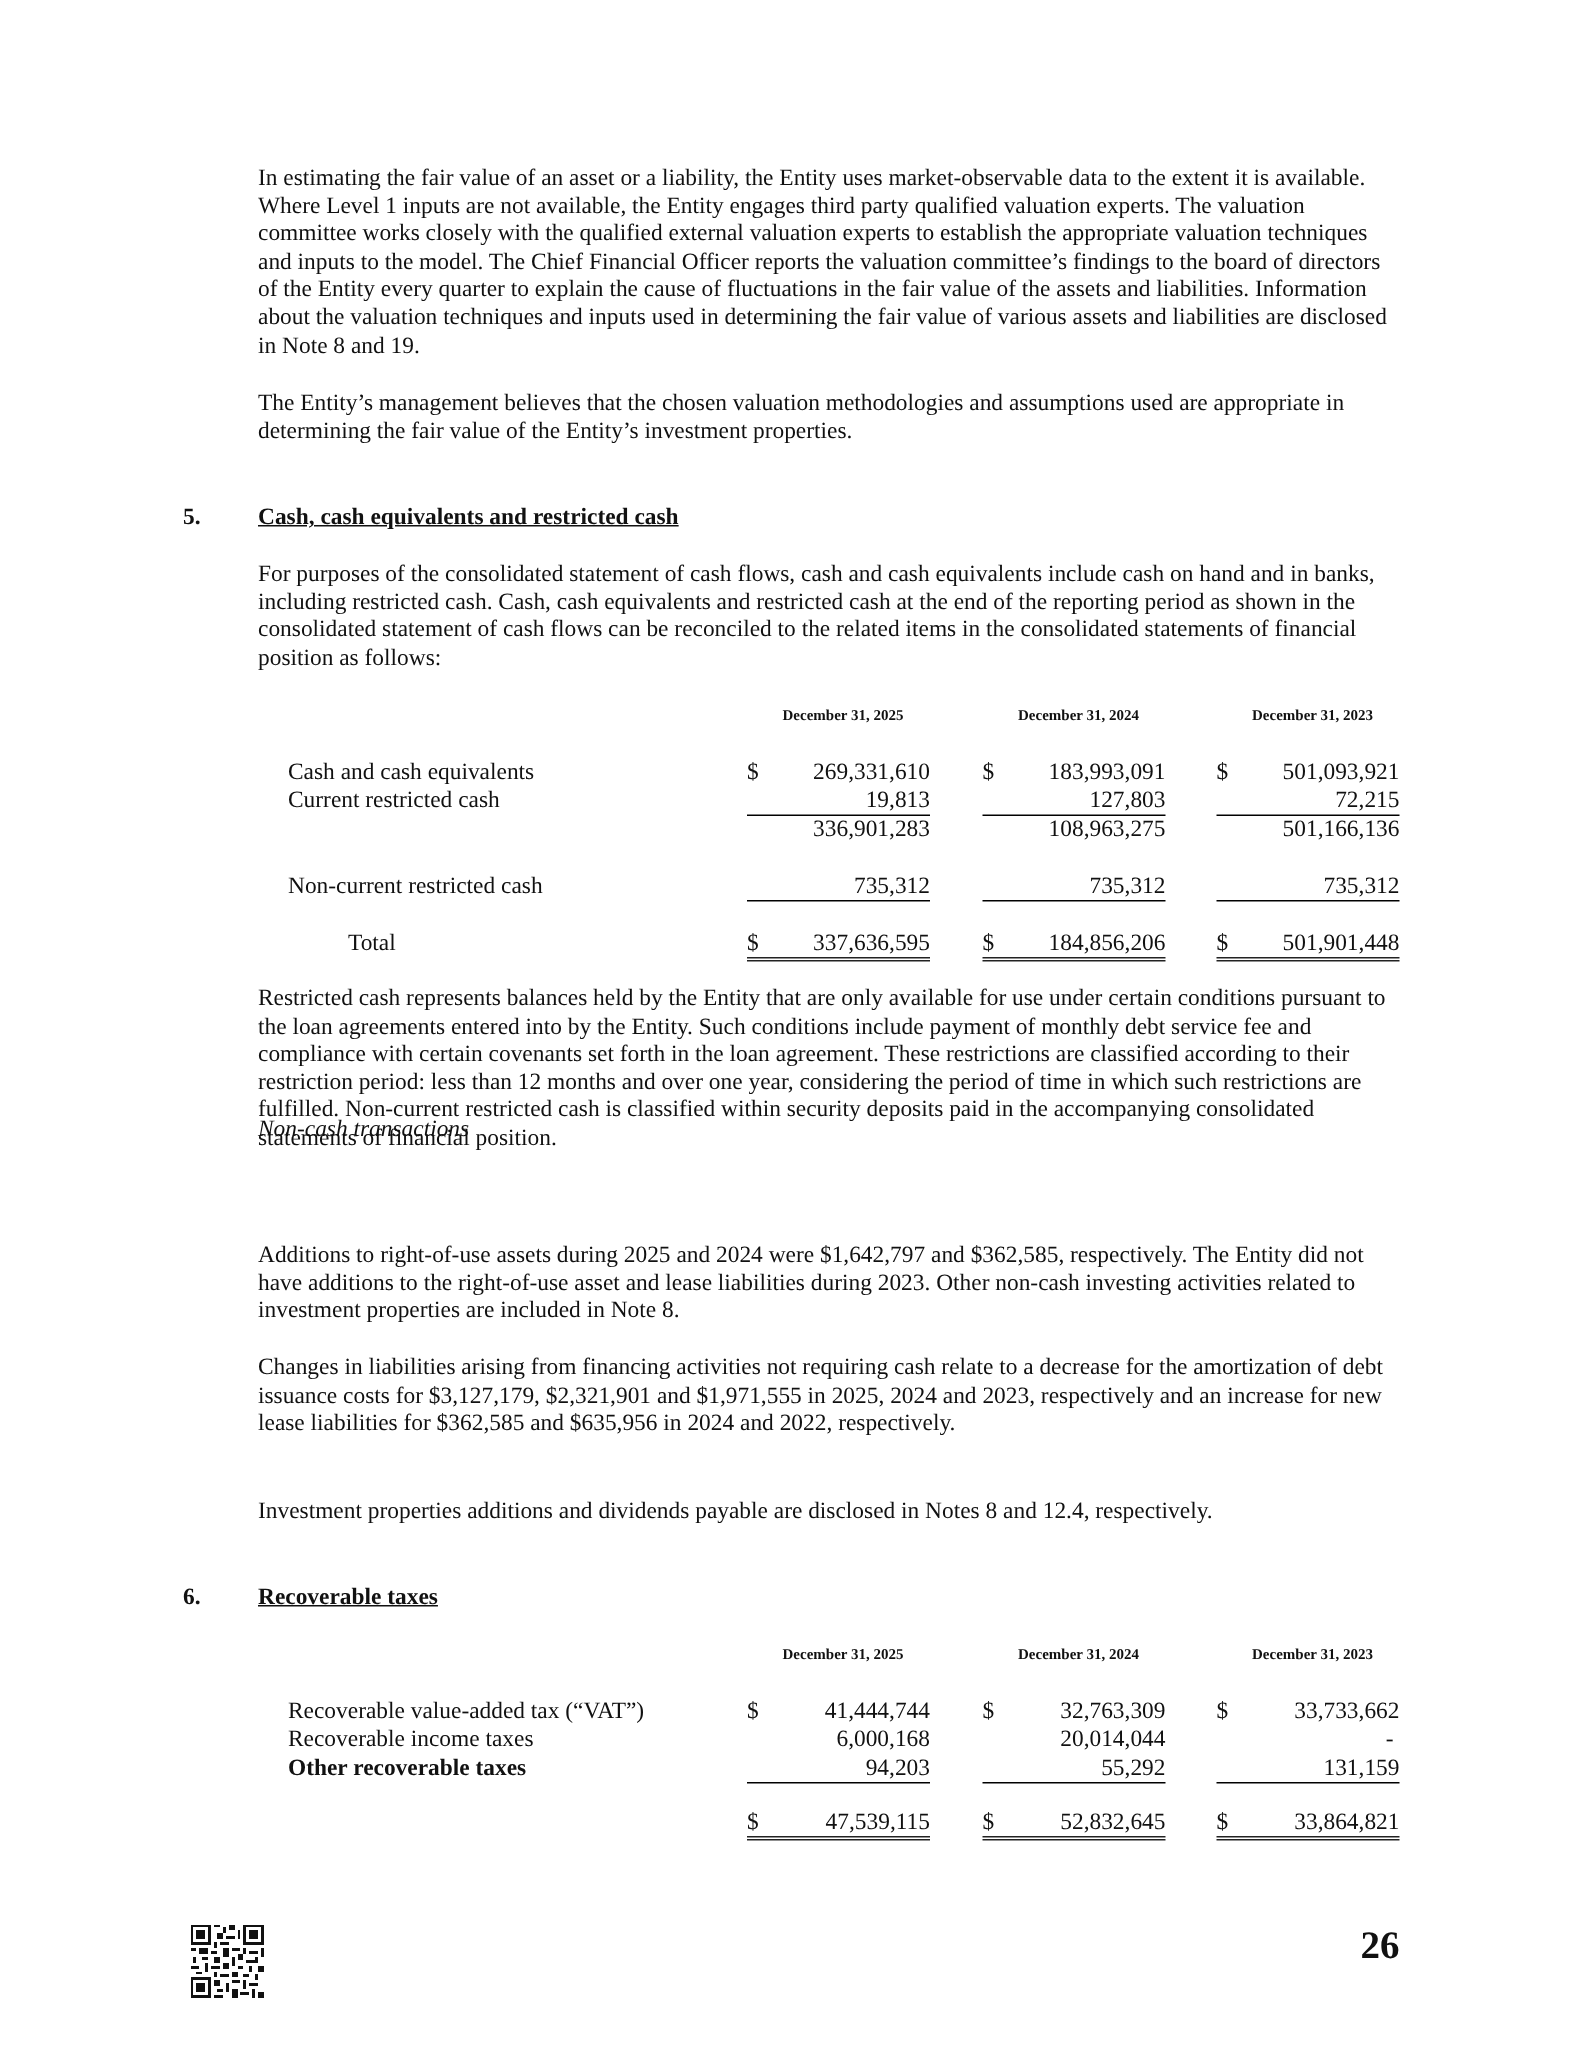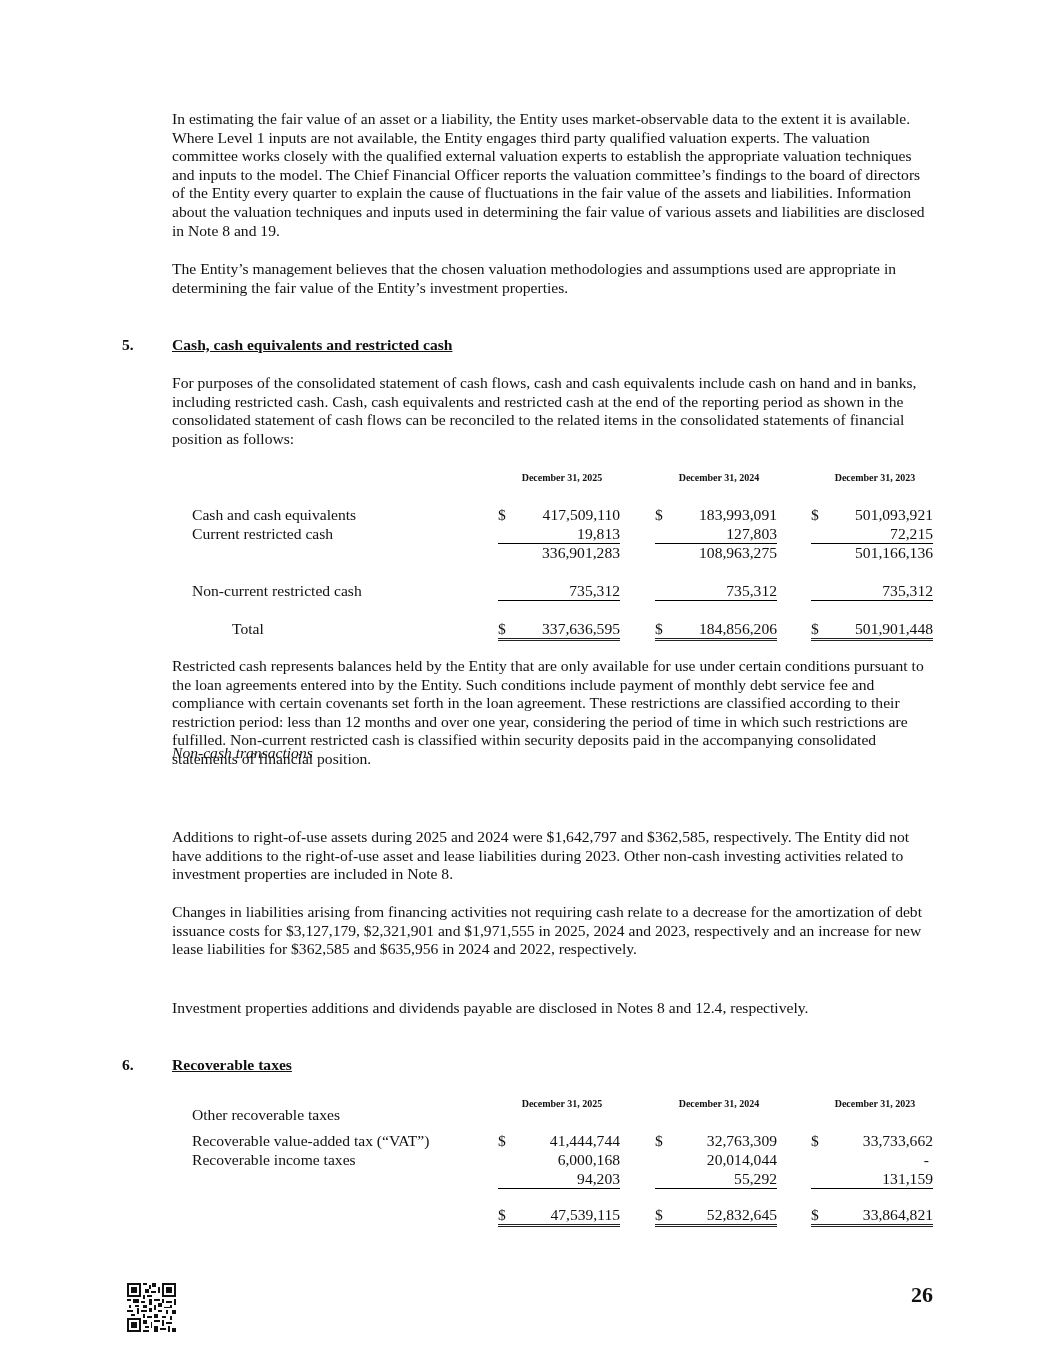--- a/index.html
+++ b/index.html
@@ -13,21 +13,21 @@
   .heading .title { position: absolute; left: 50px; white-space: nowrap; text-decoration: underline; }
   .col-head { position: absolute; font-weight: bold; font-size: 10px; text-align: center; width: 150px; white-space: nowrap; }
   .row-label { position: absolute; left: 192px; white-space: nowrap; line-height: 18.6px; }
   .cell { position: absolute; width: 122px; height: 18px; line-height: 18.6px; white-space: nowrap; }
   .cell .cur { position: absolute; left: 0; top: 0; }
   .cell .amt { position: absolute; right: 0; top: 0; }
   .c1 { left: 498px; } .c2 { left: 655px; } .c3 { left: 811px; }
   .ul { border-bottom: 1px solid #000000; }
   .dul { border-bottom: 3px double #222; }
   .qr { position: absolute; left: 127px; top: 1283px; width: 49px; height: 49px; }
-  .pagenum { position: absolute; right: 122px; top: 1282px; font-weight: bold; font-size: 22px; }
+  .pagenum { position: absolute; right: 122px; top: 1282px; font-weight: bold; font-size: 26px; }
 </style>
 </head>
 <body>
 
 <div class="page">
 
   <p class="para" style="top:110px;">In estimating the fair value of an asset or a liability, the Entity uses market-observable data to the extent it is available. Where Level 1 inputs are not available, the Entity engages third party qualified valuation experts. The valuation committee works closely with the qualified external valuation experts to establish the appropriate valuation techniques and inputs to the model. The Chief Financial Officer reports the valuation committee’s findings to the board of directors of the Entity every quarter to explain the cause of fluctuations in the fair value of the assets and liabilities. Information about the valuation techniques and inputs used in determining the fair value of various assets and liabilities are disclosed in Note 8 and 19.</p>
   <p class="para" style="top:260px;">The Entity’s management believes that the chosen valuation methodologies and assumptions used are appropriate in determining the fair value of the Entity’s investment properties.</p>
 
   <div class="heading" style="top:336px;">
@@ -37,21 +37,21 @@
   <p class="para" style="top:374px;">For purposes of the consolidated statement of cash flows, cash and cash equivalents include cash on hand and in banks, including restricted cash. Cash, cash equivalents and restricted cash at the end of the reporting period as shown in the consolidated statement of cash flows can be reconciled to the related items in the consolidated statements of financial position as follows:</p>
 
   <div>
     <div class="col-head" style="left:487px; top:472px;">December 31, 2025</div>
     <div class="col-head" style="left:644px; top:472px;">December 31, 2024</div>
     <div class="col-head" style="left:800px; top:472px;">December 31, 2023</div>
 
     <div class="row-label" style="top:506px;">Cash and cash equivalents</div>
     <div class="cell c1" style="top:506px;">
         <span class="cur">$</span>
-        <span class="amt">417,509,110</span>
+        <span class="amt">269,331,610</span>
       </div>
     <div class="cell c2" style="top:506px;">
         <span class="cur">$</span>
         <span class="amt">183,993,091</span>
       </div>
     <div class="cell c3" style="top:506px;">
         <span class="cur">$</span>
         <span class="amt">501,093,921</span>
       </div>
 
@@ -136,21 +136,21 @@
     <div class="cell c1" style="top:1151px;">
         <span class="amt">6,000,168</span>
       </div>
     <div class="cell c2" style="top:1151px;">
         <span class="amt">20,014,044</span>
       </div>
     <div class="cell c3" style="top:1151px;">
         <span class="amt" style="right:4px;">-</span>
       </div>
 
-    <div class="row-label" style="top:1106px;">Other recoverable taxes</div>
+    <div class="row-label" style="top:1170px;font-weight:bold;">Other recoverable taxes</div>
     <div class="cell c1 ul" style="top:1170px;">
         <span class="amt">94,203</span>
       </div>
     <div class="cell c2 ul" style="top:1170px;">
         <span class="amt">55,292</span>
       </div>
     <div class="cell c3 ul" style="top:1170px;">
         <span class="amt">131,159</span>
       </div>
 

